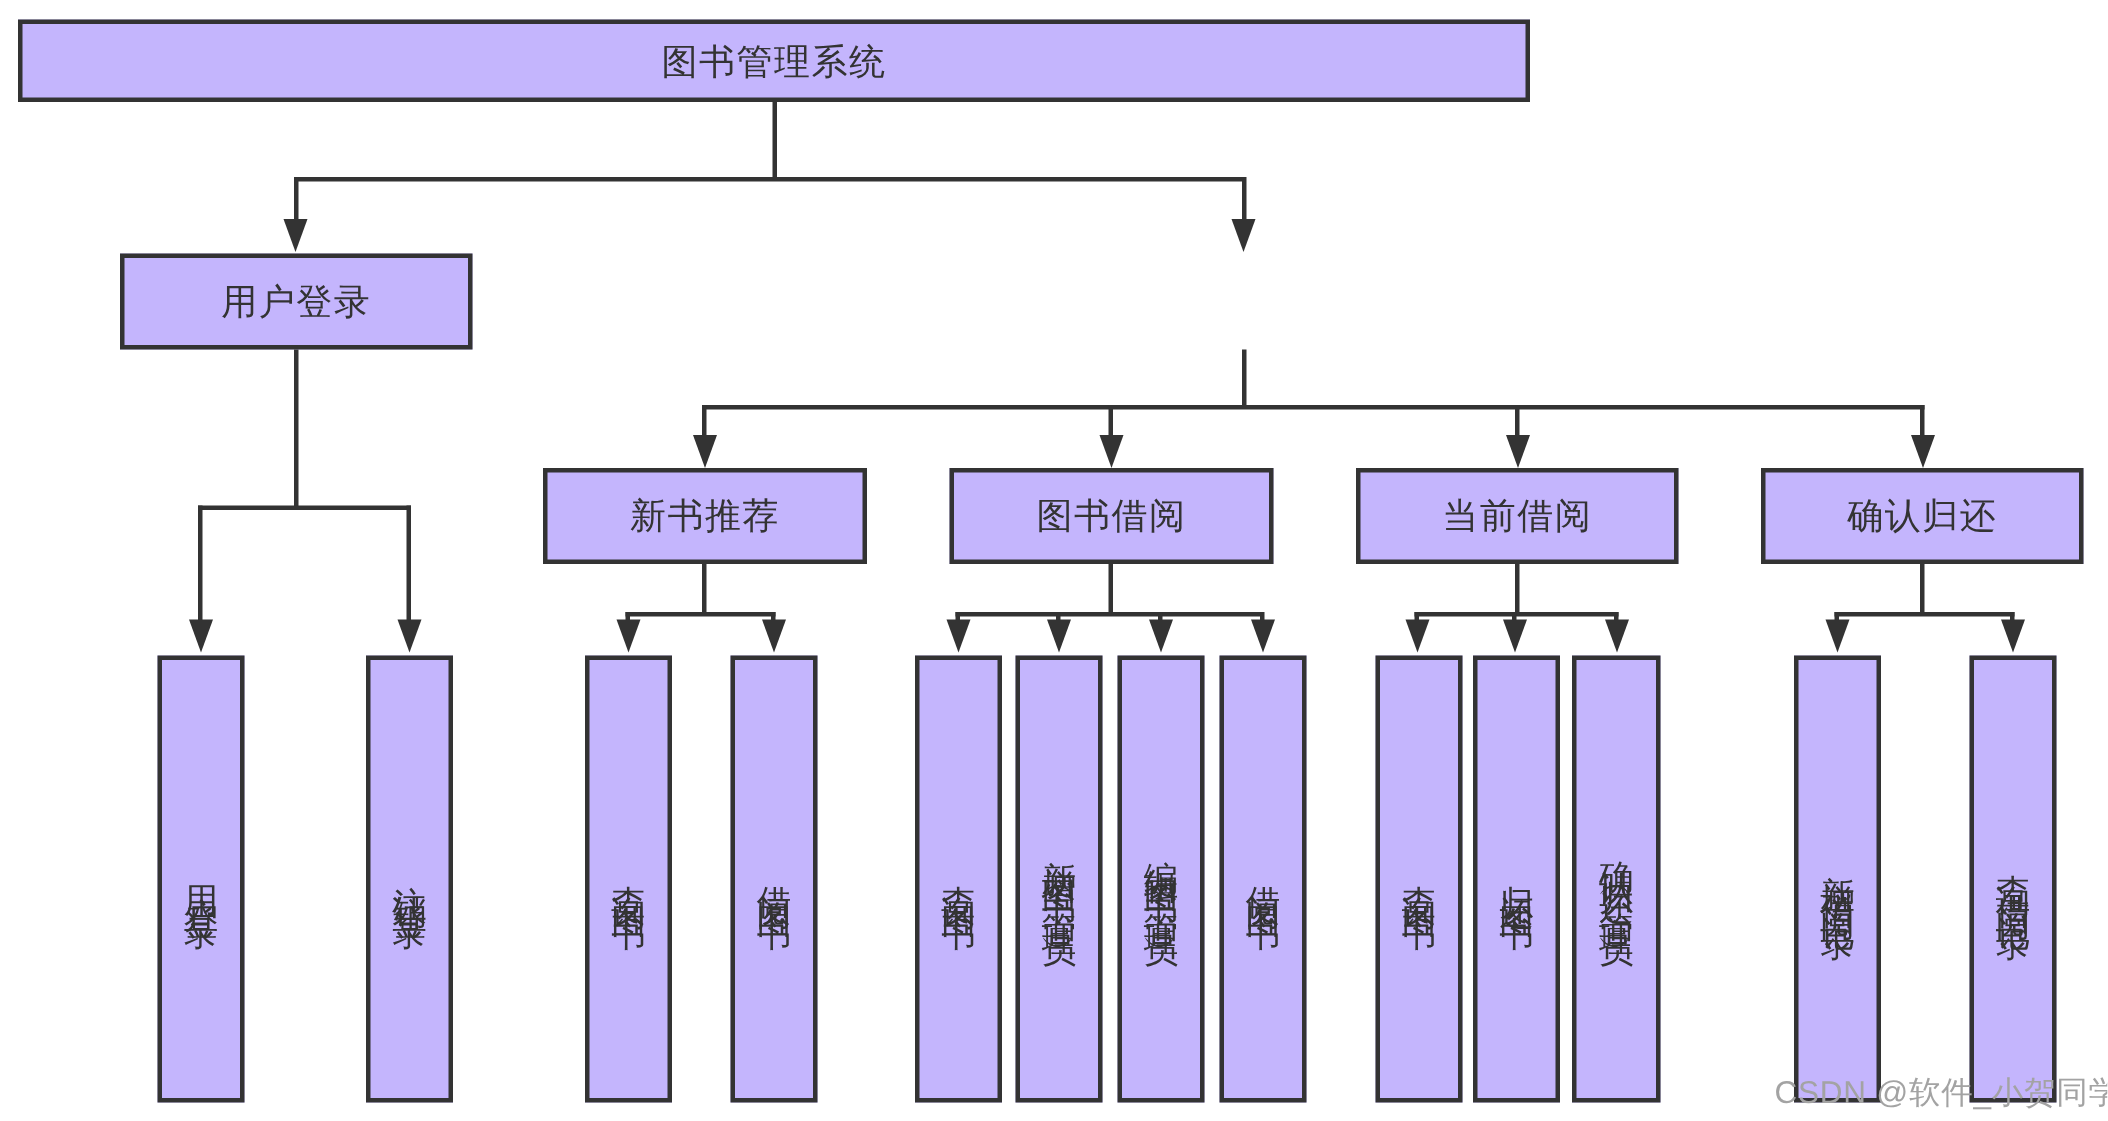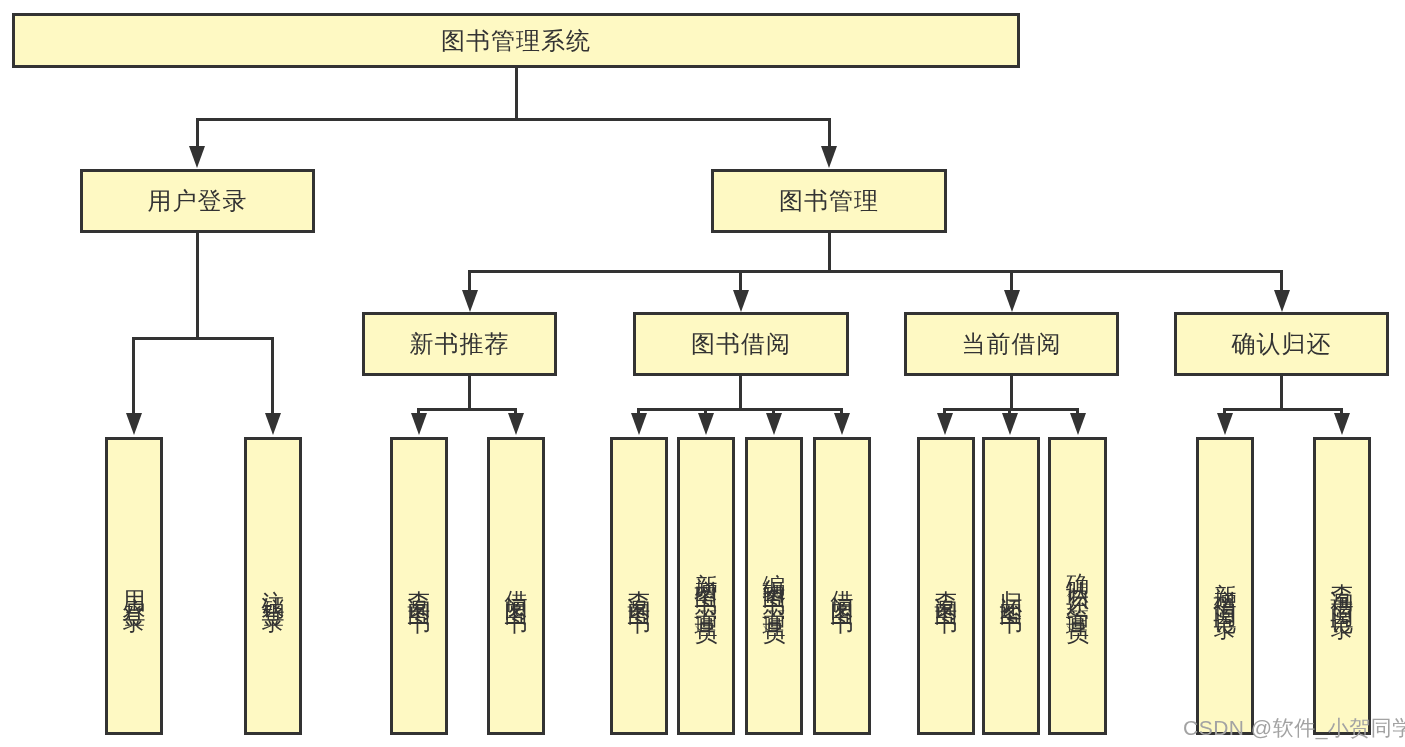--- a/index.html
+++ b/index.html
@@ -1,21 +1,21 @@
 <!DOCTYPE html>
 <html><head>
 <meta charset="utf-8">
 <style>
   html,body { margin:0; padding:0; background:#ffffff; }
   .canvas {
     position:relative; width:1405px; height:747px; background:#ffffff; overflow:hidden;
     font-family:"Liberation Sans","DejaVu Sans",sans-serif;
   }
   .box {
-    position:absolute; box-sizing:border-box; border:3px solid #333333; background:#fef9c3;
+    position:absolute; box-sizing:border-box; border:3px solid #333333; background:#c4b5fd;
     display:flex; align-items:center; justify-content:center;
   }
   .h-label { font-size:24px; color:#333333; letter-spacing:1px; white-space:nowrap; }
   .v-label {
     writing-mode:vertical-lr; text-orientation:upright;
     font-size:23px; color:#333333; letter-spacing:7px; line-height:1; white-space:nowrap;
   }
   .vl { position:absolute; width:3px; background:#333333; }
   .hl { position:absolute; height:3px; background:#333333; }
   .ah { position:absolute; width:0; height:0;
@@ -36,43 +36,40 @@
   <div class="vl" style="left:515px;top:68px;height:50px"></div>
   <div class="hl" style="left:196px;top:118px;width:634px"></div>
   <div class="vl" style="left:196px;top:118px;height:30px"></div>
   <div class="ah" style="left:189px;top:146px"></div>
   <div class="vl" style="left:828px;top:118px;height:30px"></div>
   <div class="ah" style="left:821px;top:146px"></div>
 
   <div class="box" style="left:80px;top:169px;width:235px;height:64px">
     <span class="h-label">用户登录</span>
   </div>
-  <div class="box" style="left:711px;top:169px;width:236px;height:64px">
-    <span class="h-label">图书管理</span>
-  </div>
 
   <div class="vl" style="left:196px;top:233px;height:106px"></div>
   <div class="hl" style="left:132px;top:337px;width:142px"></div>
   <div class="vl" style="left:132px;top:337px;height:78px"></div>
   <div class="ah" style="left:126px;top:413px"></div>
   <div class="vl" style="left:271px;top:337px;height:78px"></div>
   <div class="ah" style="left:265px;top:413px"></div>
 
   <div class="vl" style="left:828px;top:233px;height:38px"></div>
   <div class="hl" style="left:468px;top:270px;width:815px"></div>
   <div class="vl" style="left:468px;top:270px;height:22px"></div>
   <div class="ah" style="left:462px;top:290px"></div>
   <div class="vl" style="left:739px;top:270px;height:22px"></div>
   <div class="ah" style="left:733px;top:290px"></div>
   <div class="vl" style="left:1010px;top:270px;height:22px"></div>
   <div class="ah" style="left:1004px;top:290px"></div>
   <div class="vl" style="left:1280px;top:270px;height:22px"></div>
   <div class="ah" style="left:1274px;top:290px"></div>
 
-  <div class="box" style="left:362px;top:312px;width:195px;height:64px">
+  <div class="box" style="left:362px;top:312px;width:216px;height:64px">
     <span class="h-label">新书推荐</span>
   </div>
   <div class="box" style="left:904px;top:312px;width:215px;height:64px">
     <span class="h-label">当前借阅</span>
   </div>
   <div class="box" style="left:633px;top:312px;width:216px;height:64px">
     <span class="h-label">图书借阅</span>
   </div>
   <div class="box" style="left:1174px;top:312px;width:215px;height:64px">
     <span class="h-label">确认归还</span>

